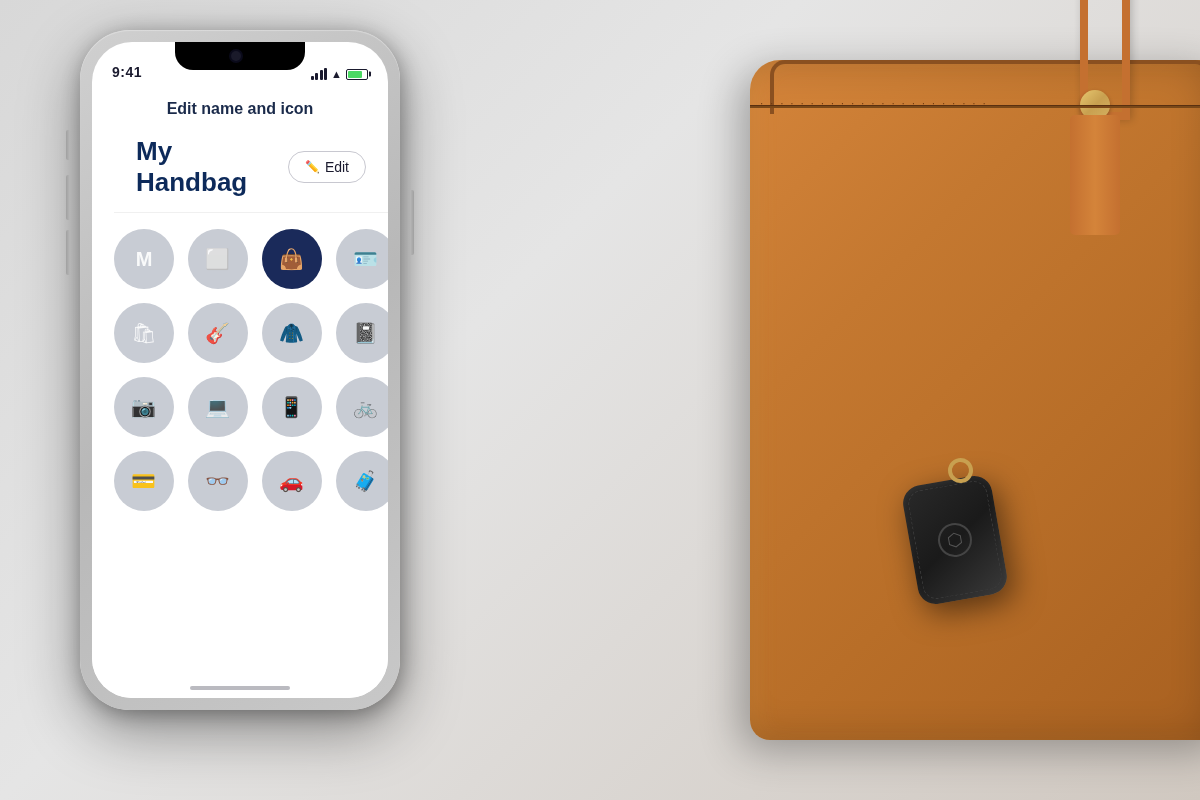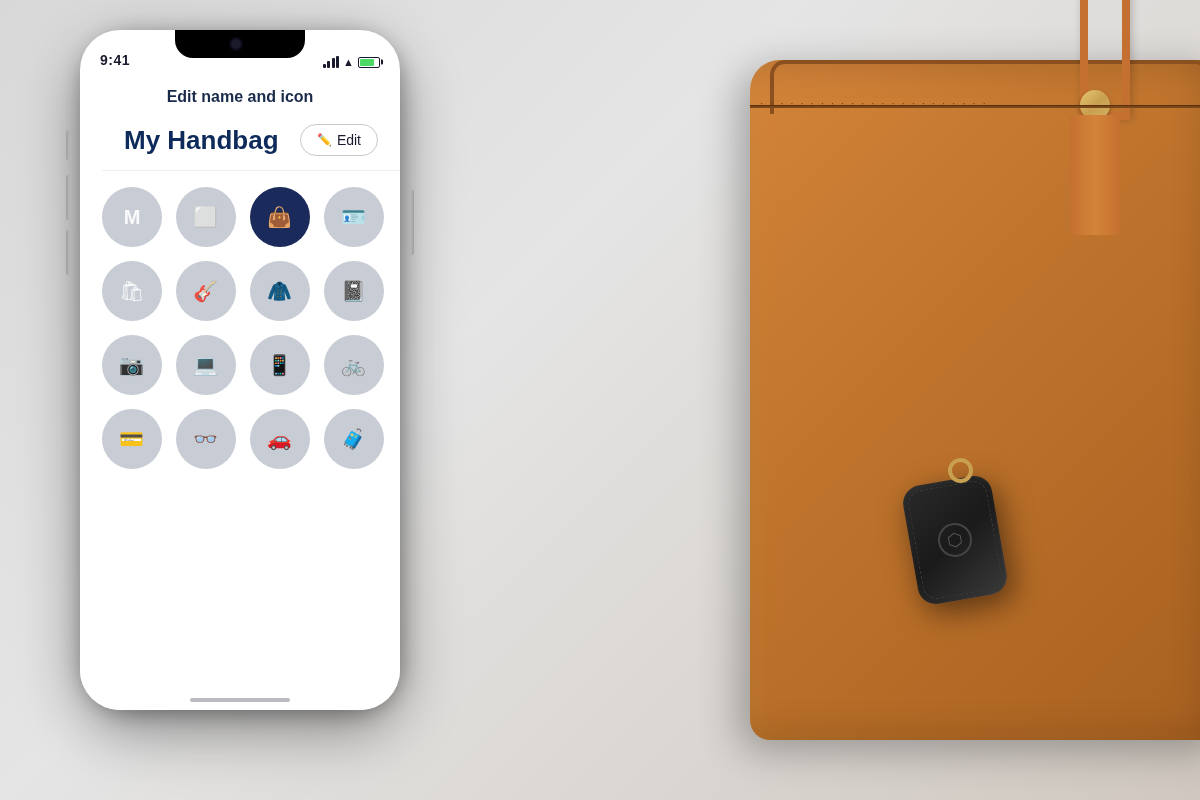--- a/index.html
+++ b/index.html
@@ -172,21 +172,21 @@
       width: 320px;
       height: 680px;
       z-index: 20;
     }
 
     .phone-outer {
       width: 100%;
       height: 100%;
       background: linear-gradient(145deg, #d0d0d0, #b8b8b8, #c8c8c8);
       border-radius: 50px;
-      padding: 0;
+      padding: 12px;
       box-shadow: 0 20px 60px rgba(0,0,0,0.4), inset 0 1px 1px rgba(255,255,255,0.3), 2px 4px 20px rgba(0,0,0,0.3);
     }
 
     .phone-inner {
       width: 100%;
       height: 100%;
       background: #ffffff;
       border-radius: 40px;
       overflow: hidden;
       position: relative;

